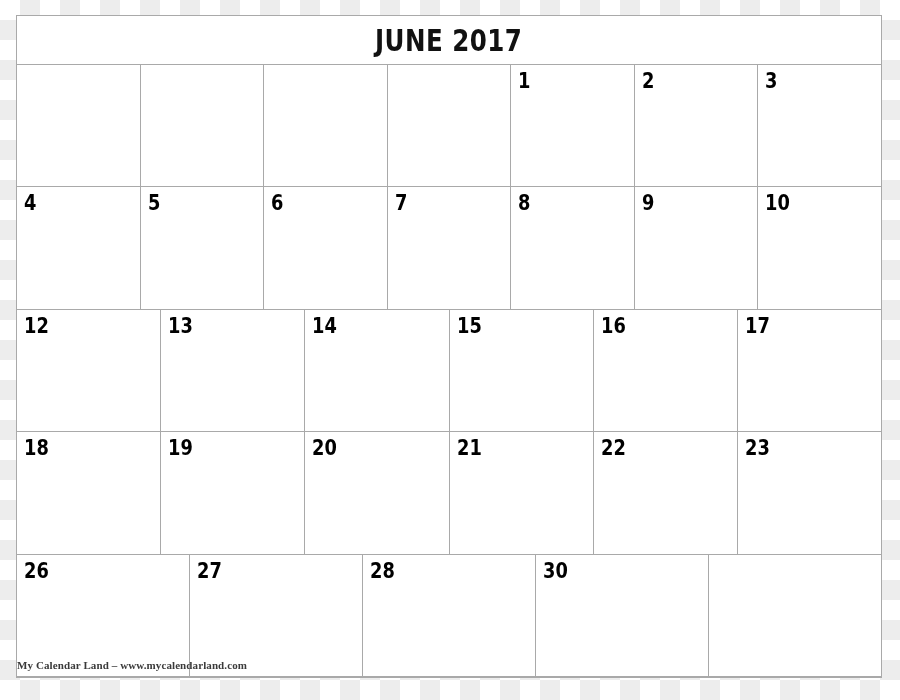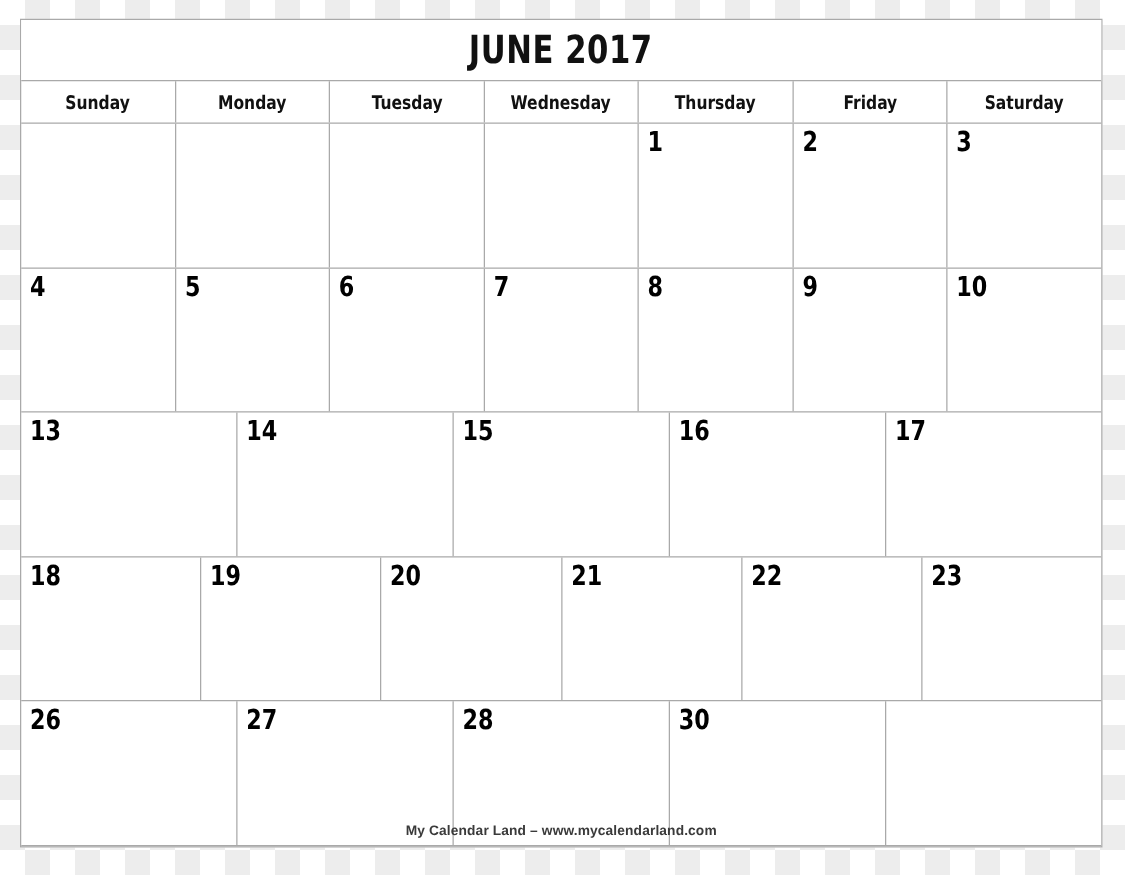--- a/index.html
+++ b/index.html
@@ -124,64 +124,40 @@
     transform-origin: left top;
     white-space: nowrap;
   }
 
   
   .footer-credit {
     position: absolute;
     left: 0;
     right: 0;
     bottom: 6px;
-    text-align: center;
-    font-family: Liberation Sans, sans-serif;
+    font-family: Liberation Serif, serif;
     font-weight: bold;
     font-size: 11px;
     color: #3a3a3a;
     letter-spacing: 0.1px;
     white-space: nowrap;
     pointer-events: none;
   }
 </style>
 </head>
 <body>
 
 <div id="page-root">
 
   <div class="calendar">
 
     <div class="title-bar">
       <div class="title-text">JUNE 2017</div>
     </div>
 
-    <div class="weekday-row">
-      <div class="weekday-cell">
-        <span class="weekday-label">Sunday</span>
-      </div>
-      <div class="weekday-cell">
-        <span class="weekday-label">Monday</span>
-      </div>
-      <div class="weekday-cell">
-        <span class="weekday-label">Tuesday</span>
-      </div>
-      <div class="weekday-cell">
-        <span class="weekday-label">Wednesday</span>
-      </div>
-      <div class="weekday-cell">
-        <span class="weekday-label">Thursday</span>
-      </div>
-      <div class="weekday-cell">
-        <span class="weekday-label">Friday</span>
-      </div>
-      <div class="weekday-cell">
-        <span class="weekday-label">Saturday</span>
-      </div>
-    </div>
 
     <div class="weeks">
 
       <div class="week-row">
         <div class="day-cell empty"></div>
         <div class="day-cell empty"></div>
         <div class="day-cell empty"></div>
         <div class="day-cell empty"></div>
         <div class="day-cell">
             <span class="day-number">1</span>
@@ -212,20 +188,23 @@
           </div>
         <div class="day-cell">
             <span class="day-number">9</span>
           </div>
         <div class="day-cell">
             <span class="day-number">10</span>
           </div>
       </div>
 
       <div class="week-row">
+        <div class="day-cell">
+            <span class="day-number">12</span>
+          </div>
         <div class="day-cell">
             <span class="day-number">13</span>
           </div>
         <div class="day-cell">
             <span class="day-number">14</span>
           </div>
         <div class="day-cell">
             <span class="day-number">15</span>
           </div>
         <div class="day-cell">

